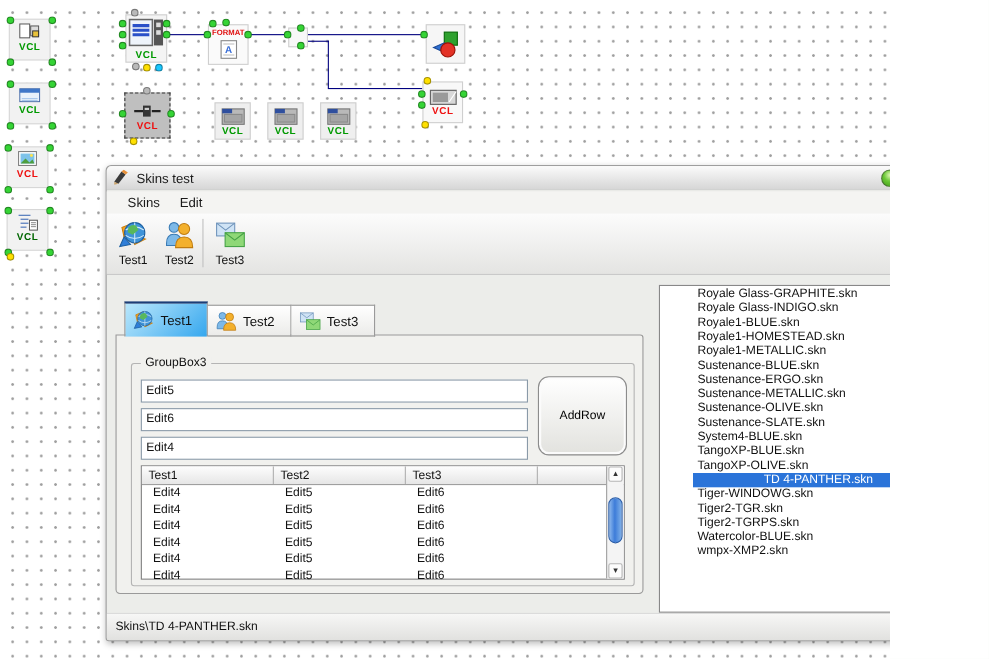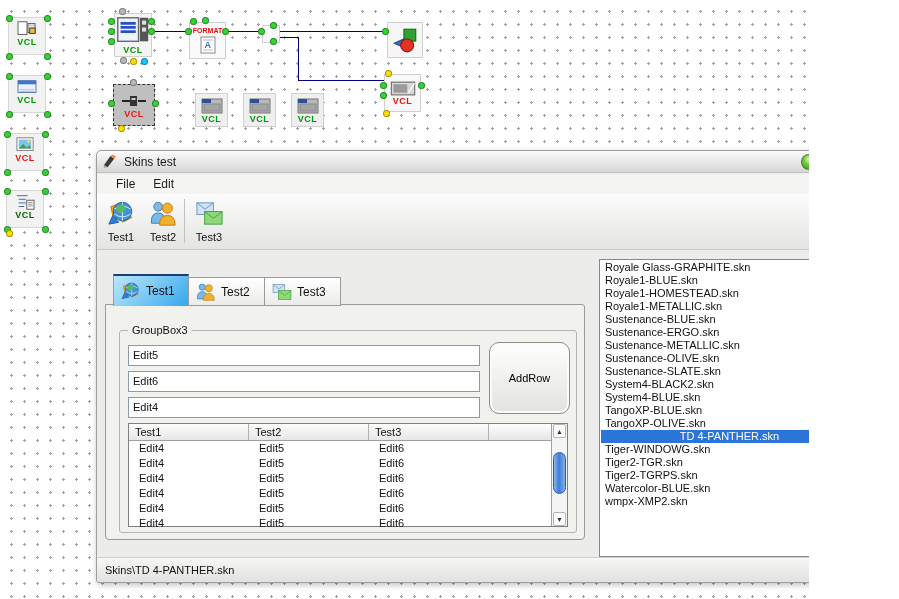--- a/index.html
+++ b/index.html
@@ -83,21 +83,21 @@
 
   
   .sb-btn { position:absolute; left:1px; right:1px; height:14px; background:#fcfcfc; border:1px solid #b5b5b5;
             border-radius:2px; font-size:7px; color:#333; display:flex; align-items:center; justify-content:center; }
   .sb-thumb { position:absolute; left:1px; right:1px; border:1px solid #2a5da8; border-radius:7px;
               background:linear-gradient(to right,#8ab6ec,#3d7cd9 45%,#7fb0e8); }
 
   
   .listbox { position:absolute; left:502px; top:108px; width:274px; height:298px; background:#fff;
              border:1px solid #888; z-index:2; }
-  .list-items { position:absolute; left:1px; top:1px; right:18px; bottom:1px; overflow:hidden; }
+  .list-items { position:absolute; left:1px; top:1px; right:18px; bottom:1px; overflow:hidden;padding-left:29px; }
   .list-item { height:13px; line-height:13px; font-size:11px; padding-left:4px; white-space:nowrap; }
   .list-sb { position:absolute; right:0; top:0; width:17px; height:296px; background:#f2f2f2; border-left:1px solid #aaa; }
 
   
   .statusbar { position:absolute; left:0; bottom:0; right:0; height:25px; border-top:1px solid #cfcfcf;
                background:linear-gradient(#f7f7f6,#e1e1df); border-radius:0 0 3px 3px;
                display:flex; align-items:center; padding-left:8px; font-size:11px; }
   .grip { position:absolute; right:3px; bottom:3px; width:13px; height:13px;
           background:repeating-linear-gradient(135deg, transparent 0 3px, #aaa 3px 4px); }
 </style>
@@ -279,21 +279,21 @@
         </svg>
       <span class="title-text">Skins test</span>
       <div class="lights">
         <div class="light green"></div>
         <div class="light orange"></div>
         <div class="light red"></div>
       </div>
     </div>
 
     <div class="menubar" id="menubar">
-        <div class="menu-item">File</div>
+        <div class="menu-item">Skins</div>
         <div class="menu-item">Edit</div>
       </div>
     <div class="toolbar" id="toolbar">
         <div class="tool-btn" style="left: 4px;">
           <svg viewBox="0 0 32 32" style="width:31px;height:31px">
             <path d="M5 9 L15 5 L17 14 L7 18 Z" fill="#f6a21d" stroke="#c97e0d"></path>
             <path d="M27 20 L17 25 L15 16 Z" fill="#f6a21d" stroke="#c97e0d"></path>
             <path d="M7 18 L3 27 L13 25 Z" fill="#2f7ed8" stroke="#1d5fa0"></path>
             <circle cx="17" cy="14" r="9.5" fill="#3f93d8" stroke="#1d5fa0"></circle>
             <path d="M8.5 11.5 q8.5 -6 17 0 M8.5 16.5 q8.5 6 17 0 M17 4.5 v19" stroke="#cfe8f9" fill="none"></path>
@@ -406,29 +406,29 @@
             <div class="sb-thumb" style="top:28px;height:42px;"></div>
             <div class="sb-btn" style="bottom:0;">▼</div>
           </div>
         </div>
       </div>
     </div>
 
     <div class="listbox">
       <div class="list-items" id="list-items">
           <div class="list-item">Royale Glass-GRAPHITE.skn</div>
+          <div class="list-item">Royale Glass-INDIGO.skn</div>
           <div class="list-item">Royale1-BLUE.skn</div>
           <div class="list-item">Royale1-HOMESTEAD.skn</div>
           <div class="list-item">Royale1-METALLIC.skn</div>
           <div class="list-item">Sustenance-BLUE.skn</div>
           <div class="list-item">Sustenance-ERGO.skn</div>
           <div class="list-item">Sustenance-METALLIC.skn</div>
           <div class="list-item">Sustenance-OLIVE.skn</div>
           <div class="list-item">Sustenance-SLATE.skn</div>
-          <div class="list-item">System4-BLACK2.skn</div>
           <div class="list-item">System4-BLUE.skn</div>
           <div class="list-item">TangoXP-BLUE.skn</div>
           <div class="list-item">TangoXP-OLIVE.skn</div>
           <div class="list-item" style="background: rgb(43, 116, 217); color: rgb(255, 255, 255); text-align: center;">TD 4-PANTHER.skn</div>
           <div class="list-item">Tiger-WINDOWG.skn</div>
           <div class="list-item">Tiger2-TGR.skn</div>
           <div class="list-item">Tiger2-TGRPS.skn</div>
           <div class="list-item">Watercolor-BLUE.skn</div>
           <div class="list-item">wmpx-XMP2.skn</div>
         </div>

